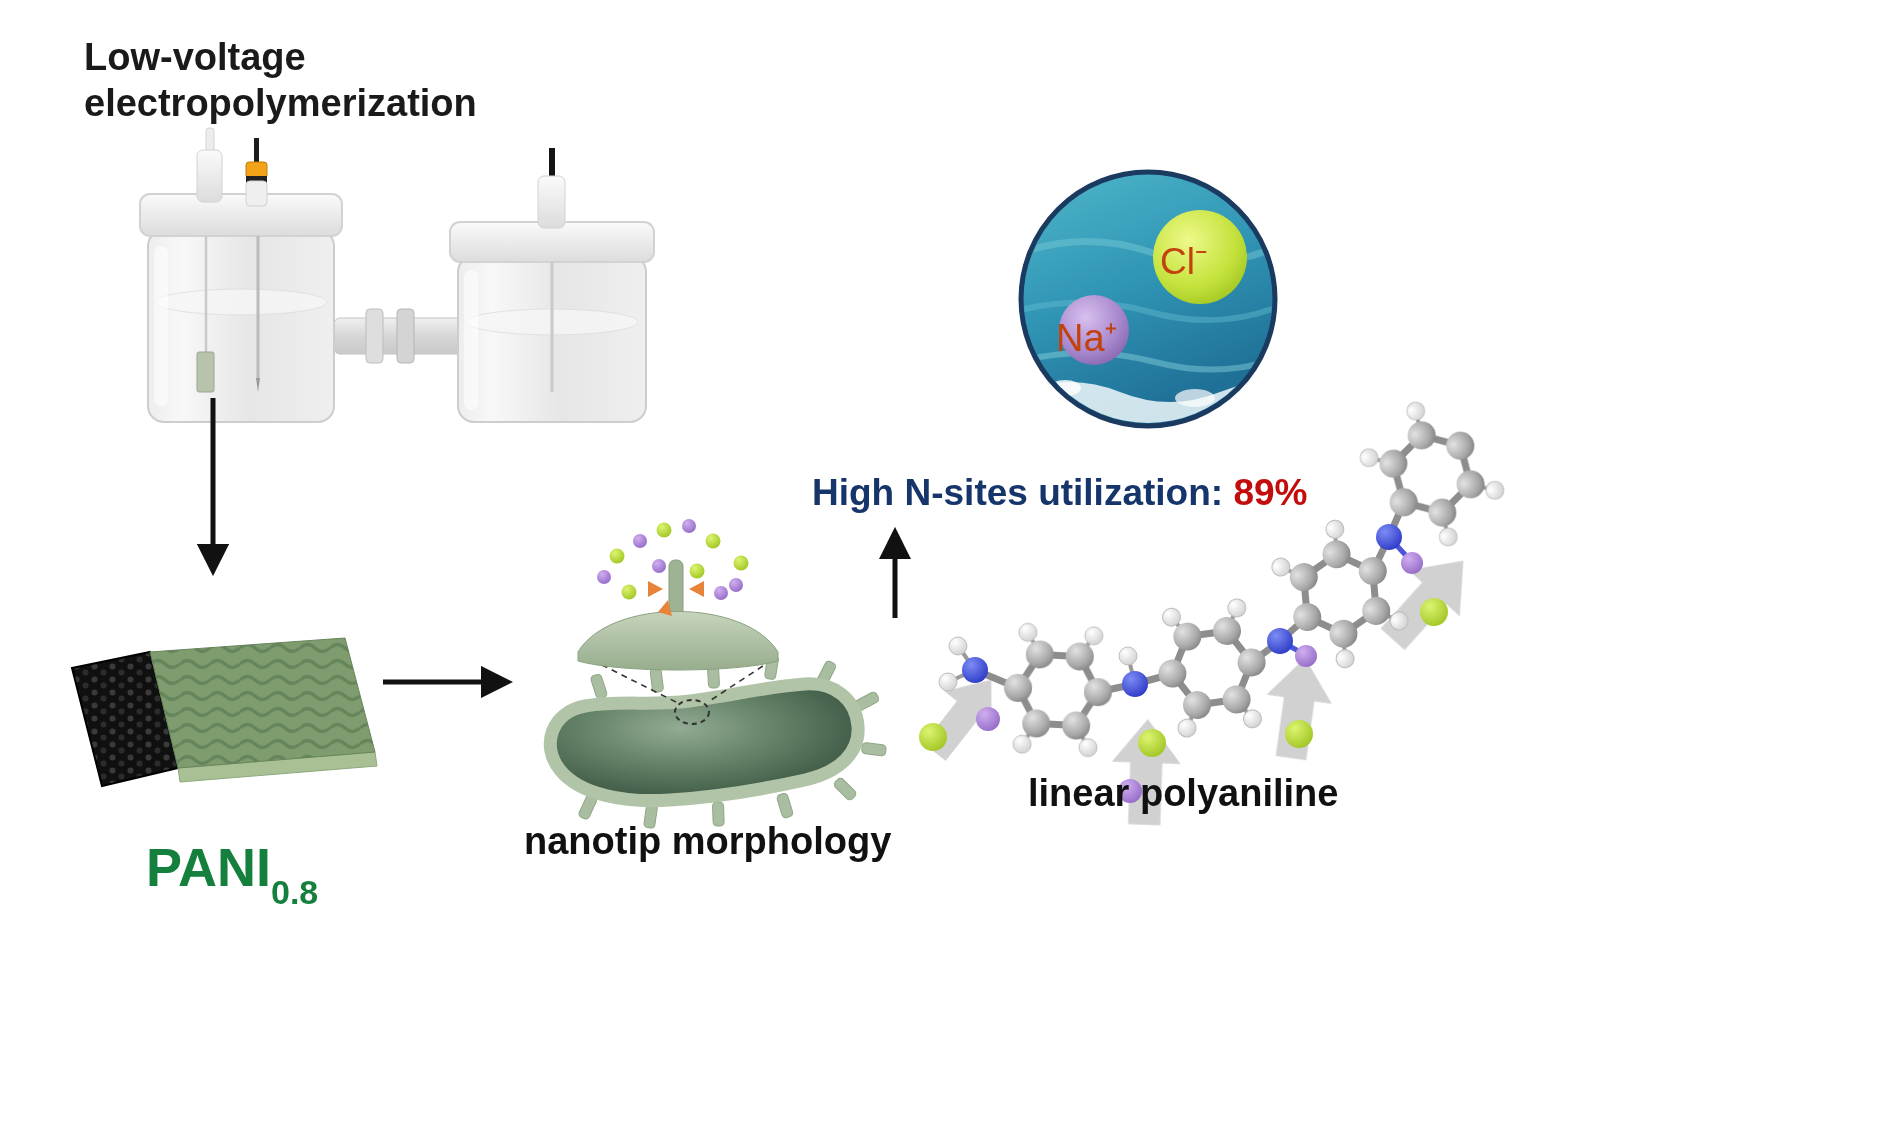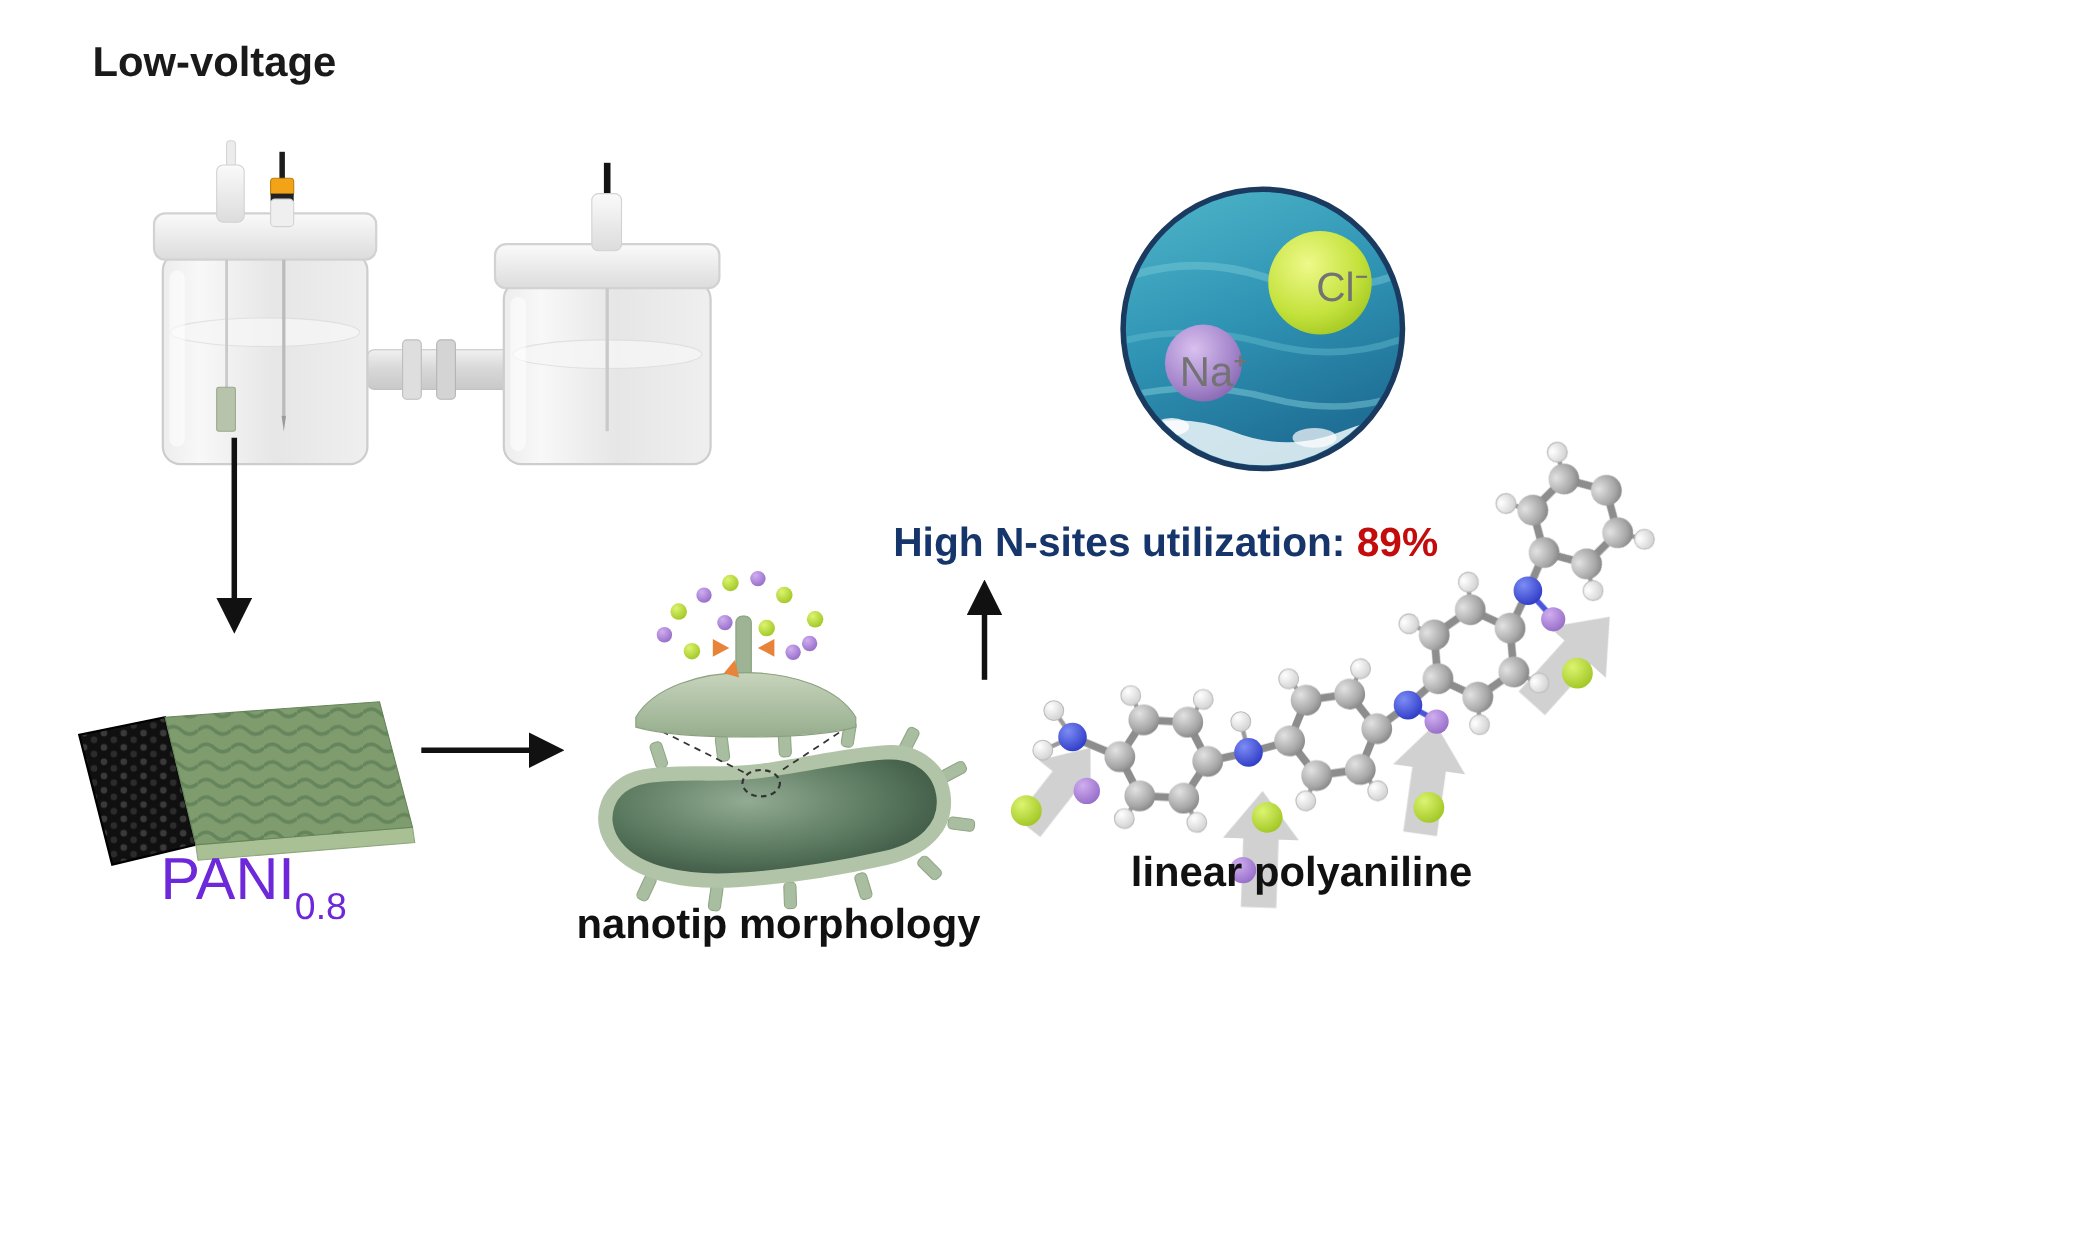--- a/index.html
+++ b/index.html
@@ -5,26 +5,26 @@
   html,body{margin:0;padding:0;background:#ffffff;}
   body{font-family:"Liberation Sans", sans-serif;}
   .canvas{position:relative;width:1886px;height:1130px;background:#ffffff;overflow:hidden;}
   .svg-layer{position:absolute;left:0;top:0;z-index:1;}
   .txt{position:absolute;z-index:2;color:#111;}
   .process-label{left:84px;top:34px;font-size:38px;font-weight:bold;line-height:1.22;color:#1a1a1a;}
   .heading{position:absolute;z-index:2;font-size:37px;font-weight:bold;color:#16356b;white-space:nowrap;}
   .heading .value{color:#c30d0d;}
   .heading-cl{left:792px;top:82px;}
   .heading-n{left:812px;top:472px;}
-  .pani-label{left:146px;top:768px;font-size:54px;font-weight:normal;color:#6d28d9;}
+  .pani-label{left:146px;top:836px;font-size:54px;font-weight:bold;color:#15803d;}
   .pani-label sub{font-size:34px;position:relative;top:6px;}
   .caption{position:absolute;z-index:2;font-size:38px;font-weight:bold;color:#111;white-space:nowrap;}
   .caption-nanotip{left:524px;top:820px;}
   .caption-poly{left:1028px;top:772px;}
-  .ion-label{position:absolute;z-index:3;text-align:right;color:#737373;font-weight:500;}
+  .ion-label{position:absolute;z-index:3;text-align:left;color:#c2410c;font-weight:500;}
   .ion-cl{left:1160px;top:234px;width:84px;font-size:37px;}
   .ion-na{left:1056px;top:310px;width:78px;font-size:38px;}
 </style>
 </head>
 <body>
 
 <div class="canvas">
 
   <svg class="svg-layer" width="1886" height="1130" viewBox="0 0 1886 1130">
     <defs>
@@ -286,20 +286,21 @@
         <circle cx="1299" cy="734" r="14" fill="url(#gClm)"></circle>
         <circle cx="1434" cy="612" r="14" fill="url(#gClm)"></circle>
         <circle cx="988" cy="719" r="12" fill="url(#gNam)"></circle>
         <circle cx="1130" cy="791" r="12" fill="url(#gNam)"></circle>
       </g>
     </g>
   </svg>
 
   <div class="txt process-label">
     <div>Low-voltage</div>
+    <div>electropolymerization</div>
   </div>
 
 
   <div class="heading heading-n">
     <span>High N-sites utilization: </span><span class="value">89%</span>
   </div>
 
   <div class="txt pani-label">
     <span>PANI</span><sub>0.8</sub>
   </div>

